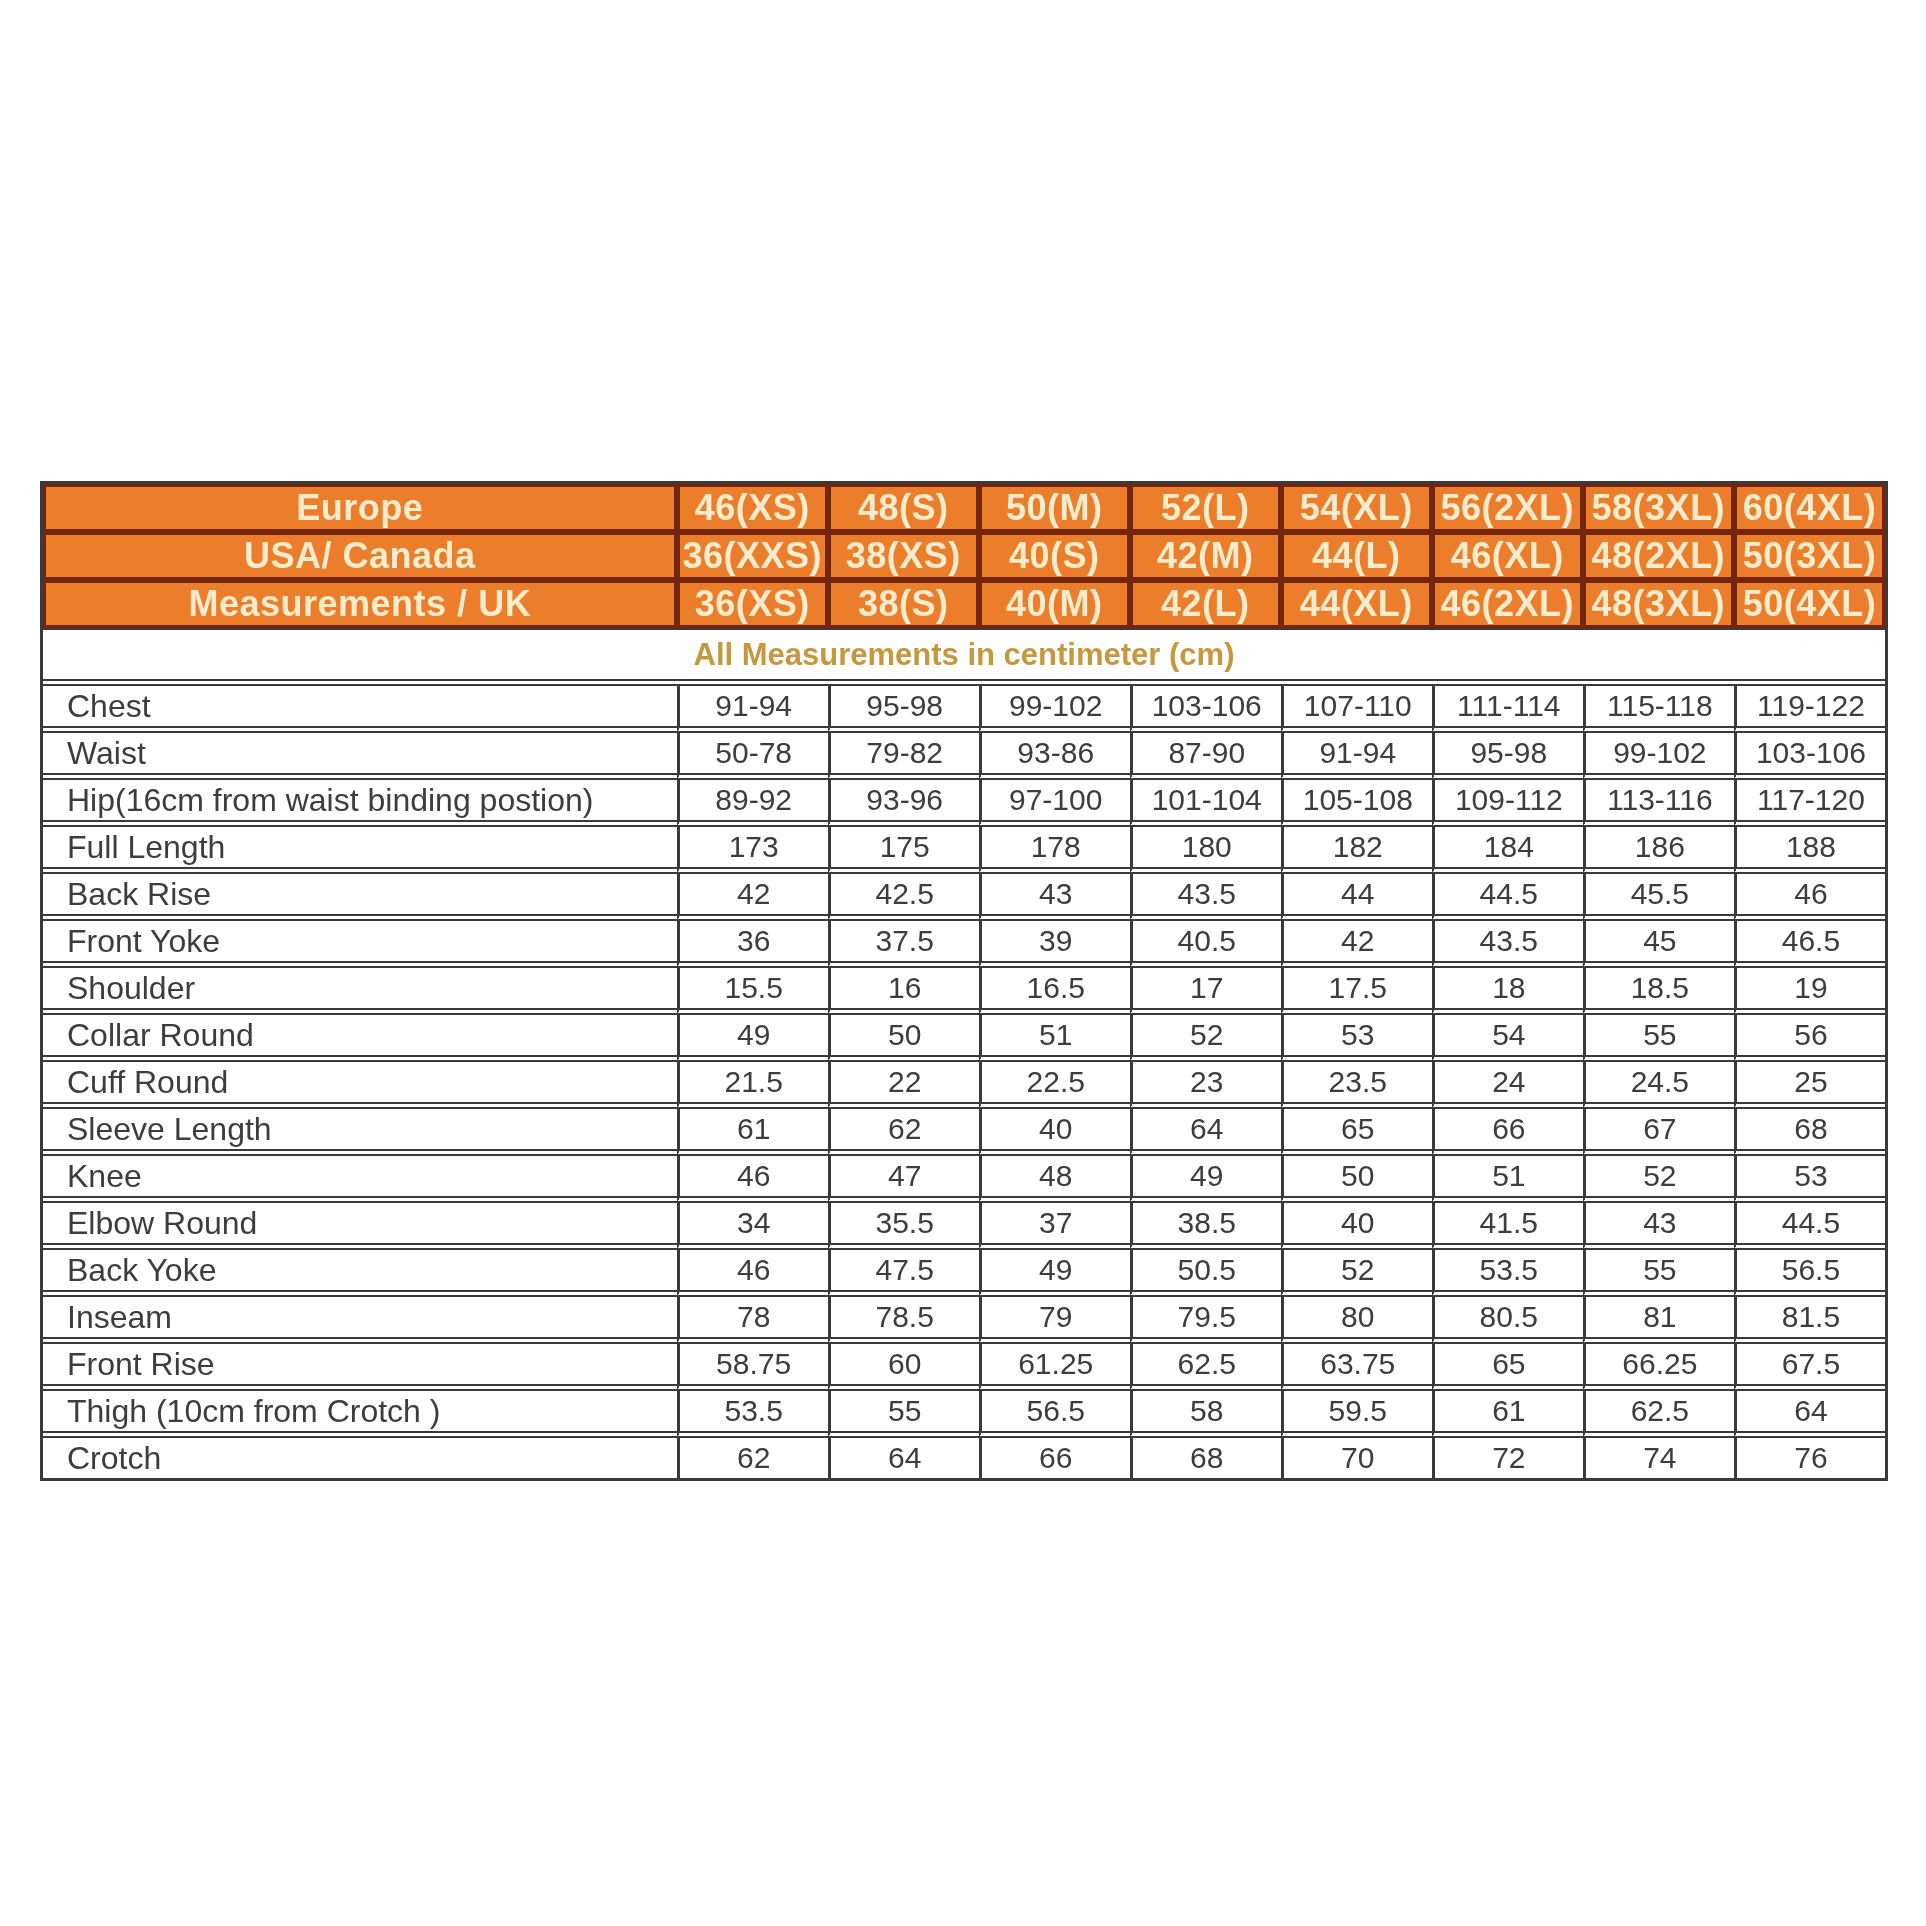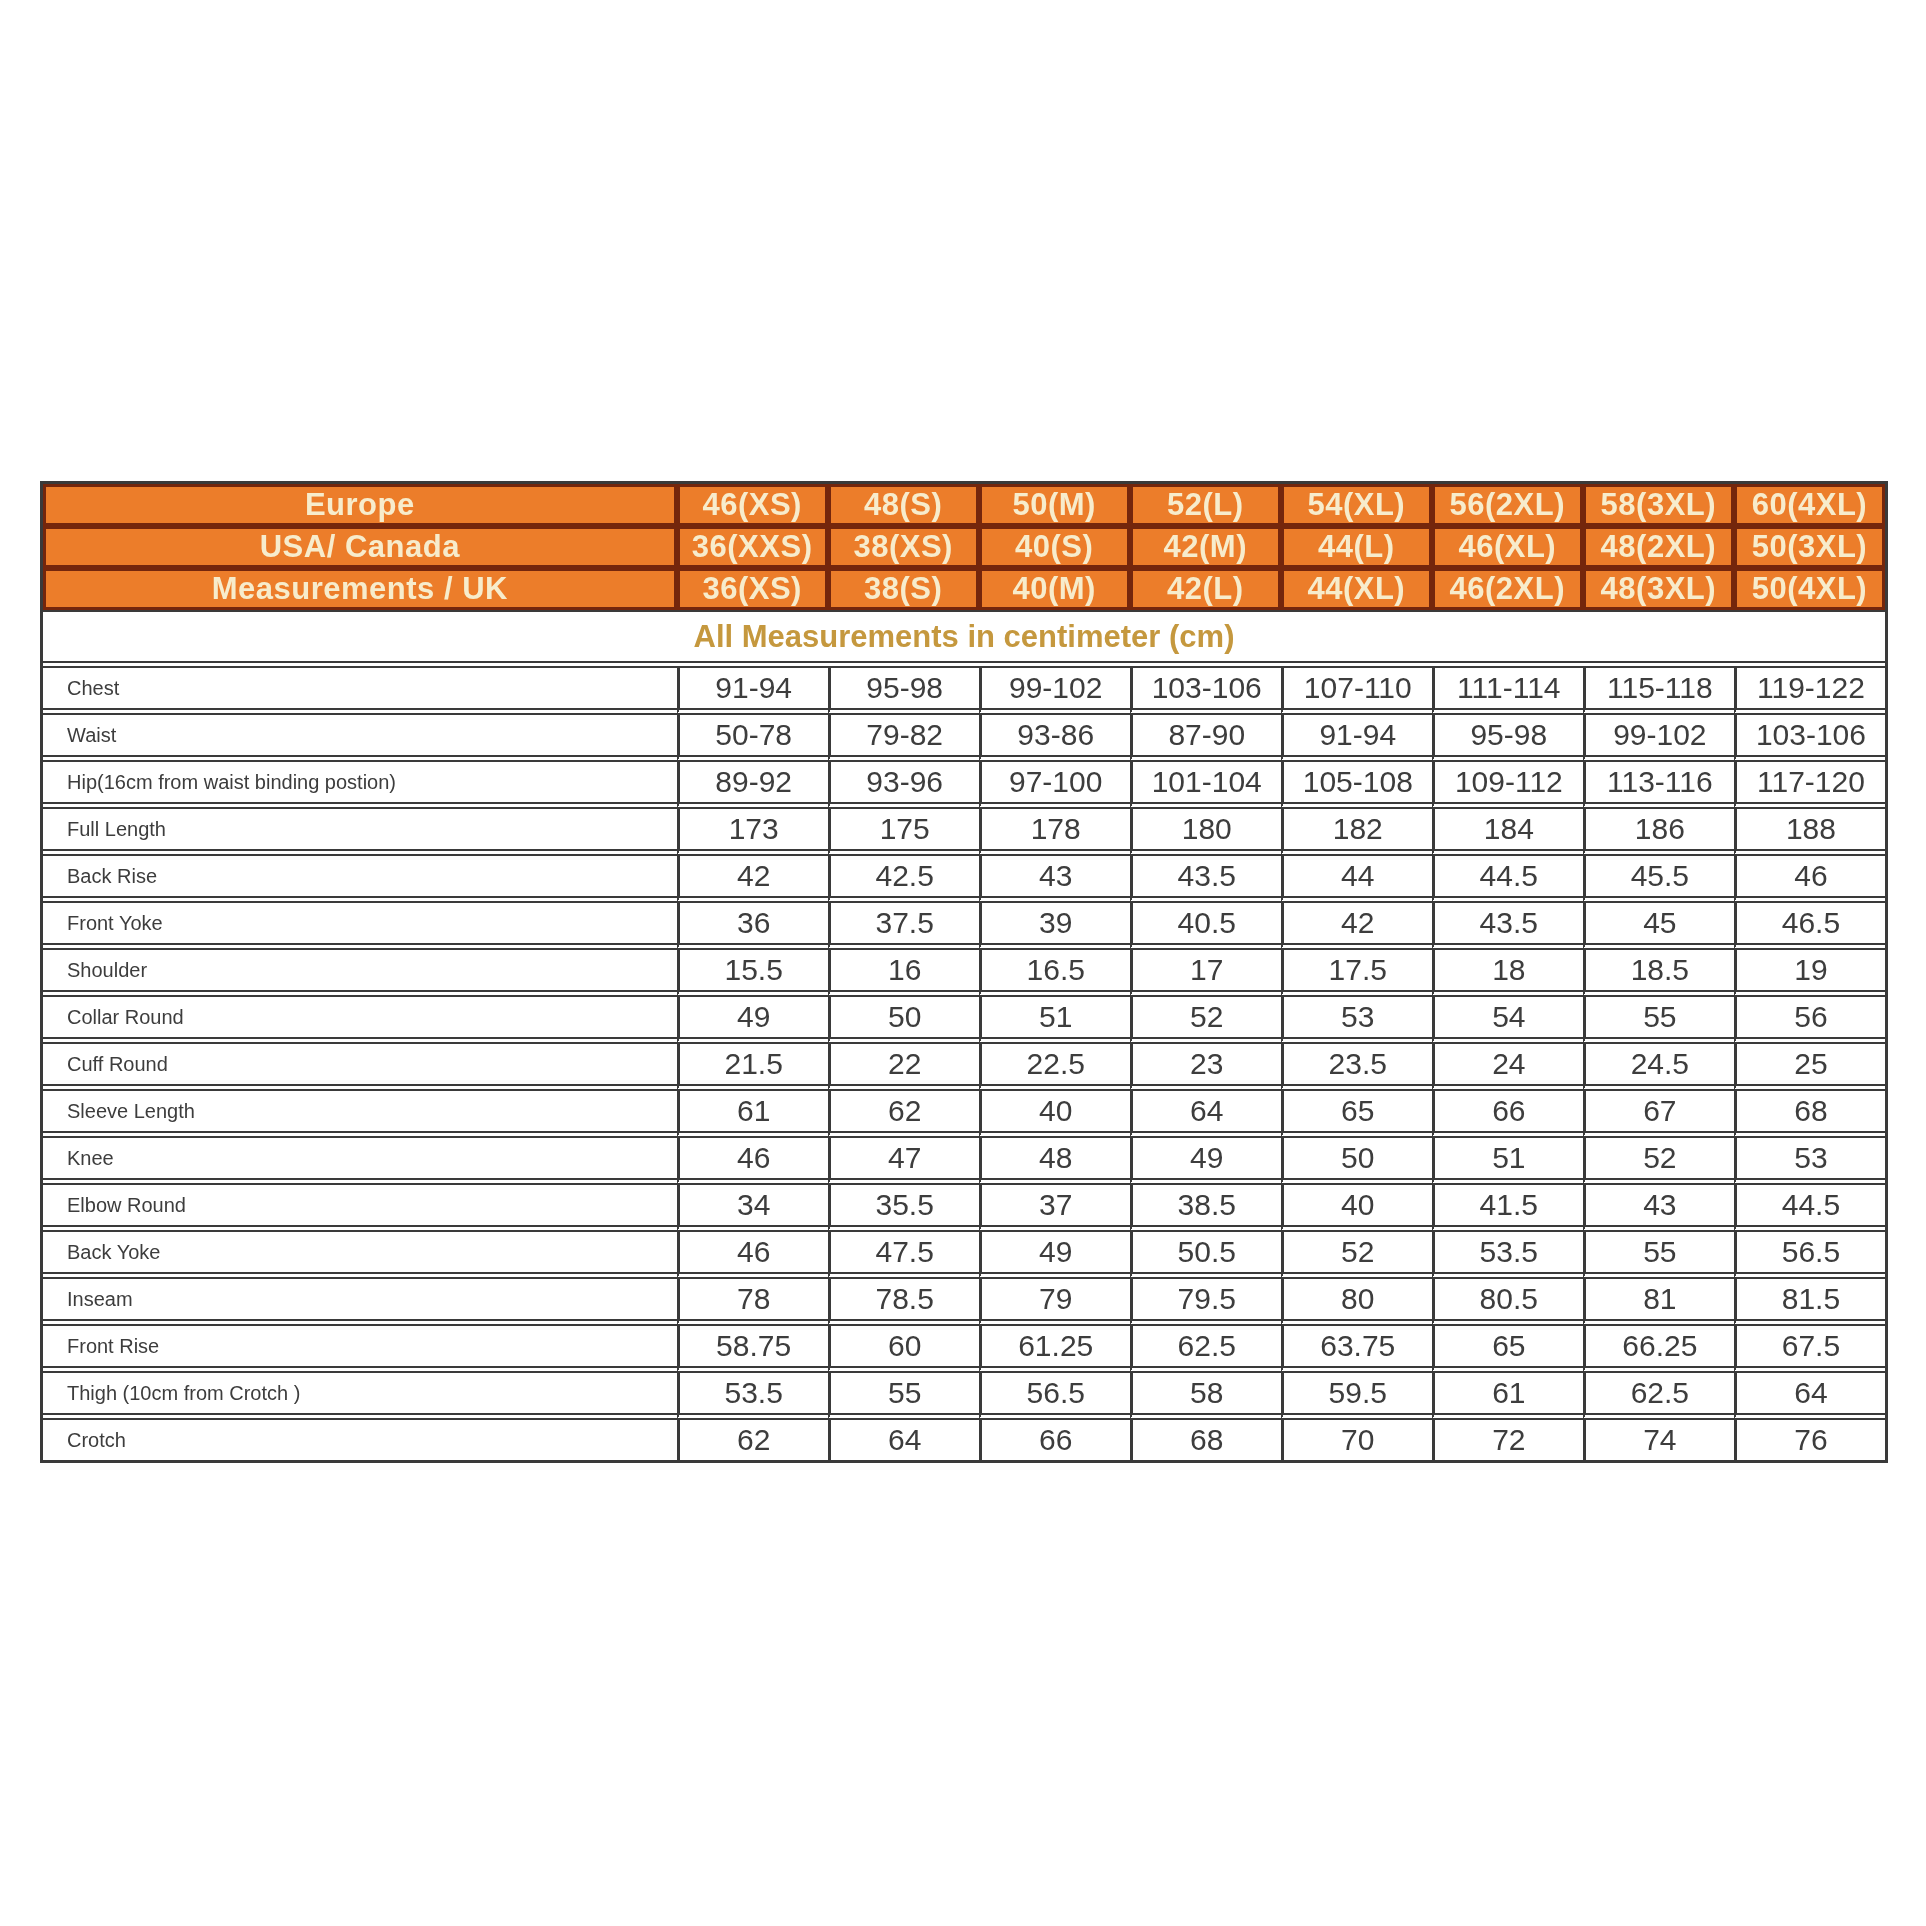--- a/index.html
+++ b/index.html
@@ -28,21 +28,21 @@
     border-spacing: 0;
     table-layout: fixed;
   }
   col.label-col { width: 34.4%; }
 
   
   thead th {
     background: #EC7D2A;
     color: #F7ECCC;
     font-weight: bold;
-    font-size: 31px;
+    font-size: 36px;
     height: 36px;
     padding: 0;
     border: 3px solid #74260C;
     text-align: center;
     vertical-align: middle;
     letter-spacing: 0.5px;
     overflow: hidden;
     white-space: nowrap;
   }
 
@@ -58,21 +58,21 @@
     vertical-align: middle;
     border-top: 2px solid #3a3a3a;
     border-bottom: 7px double #3a3a3a;
   }
 
   
   tbody th.m-label {
     background: #ffffff;
     color: #3d3d3d;
     font-weight: normal;
-    font-size: 20px;
+    font-size: 32px;
     height: 40px;
     padding: 0 0 0 24px;
     text-align: left;
     vertical-align: middle;
     border-bottom: 7px double #3a3a3a;
     white-space: nowrap;
     overflow: hidden;
   }
   tbody td.m-val {
     background: #ffffff;

